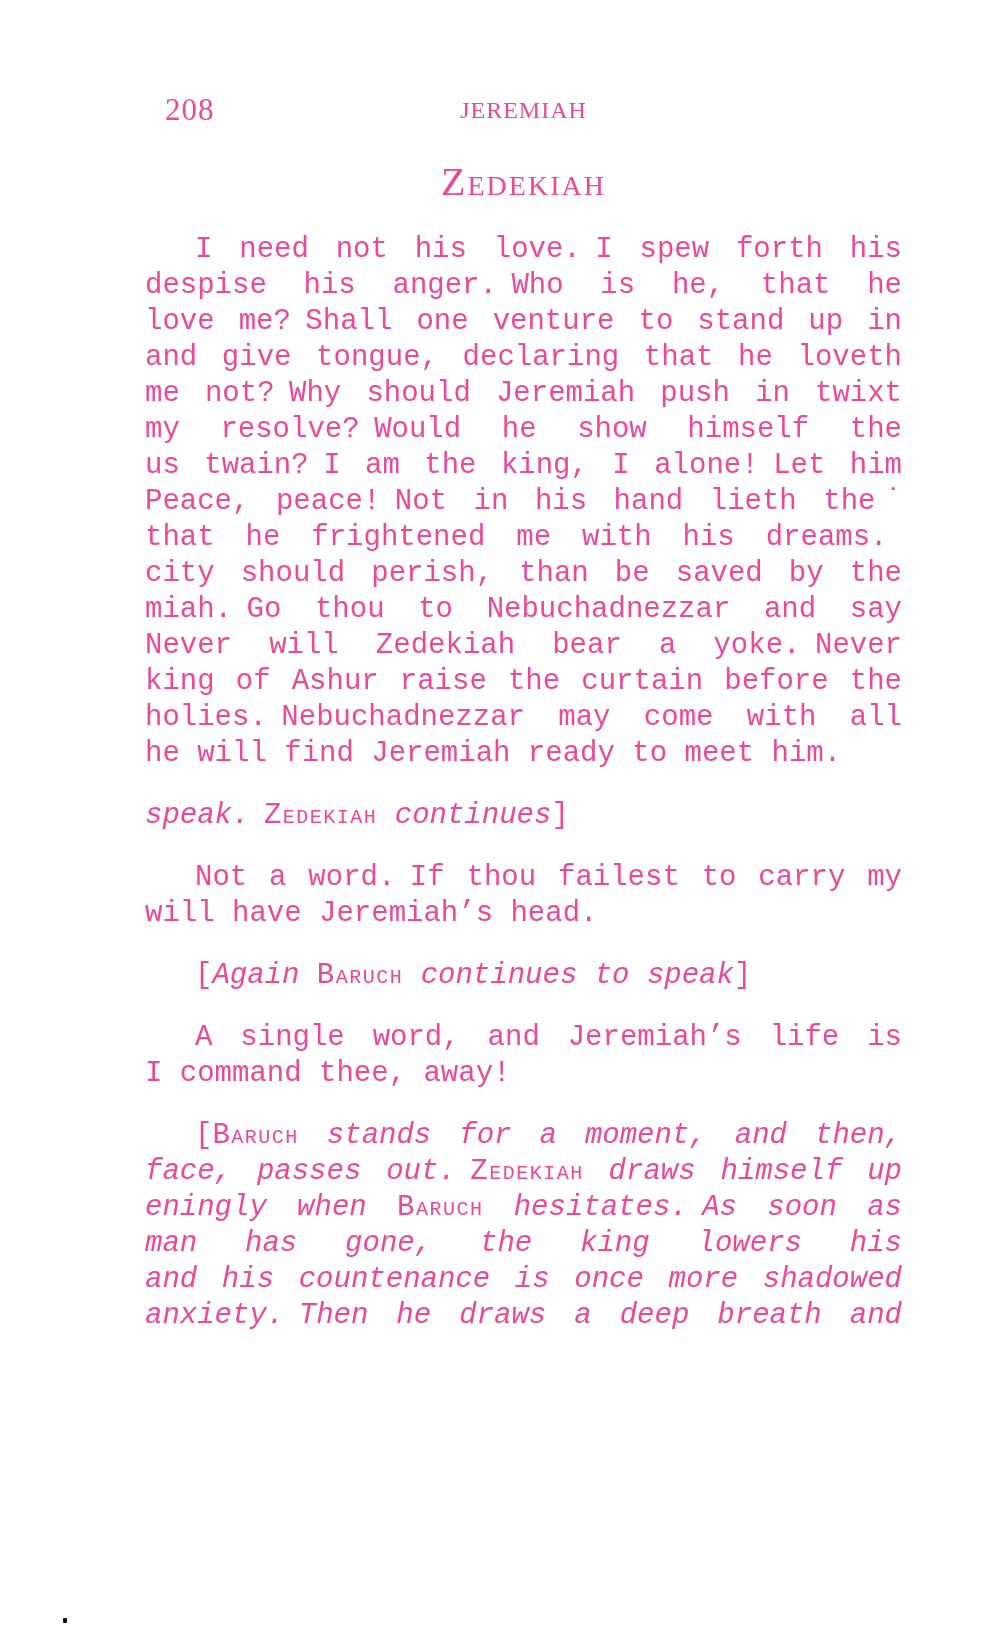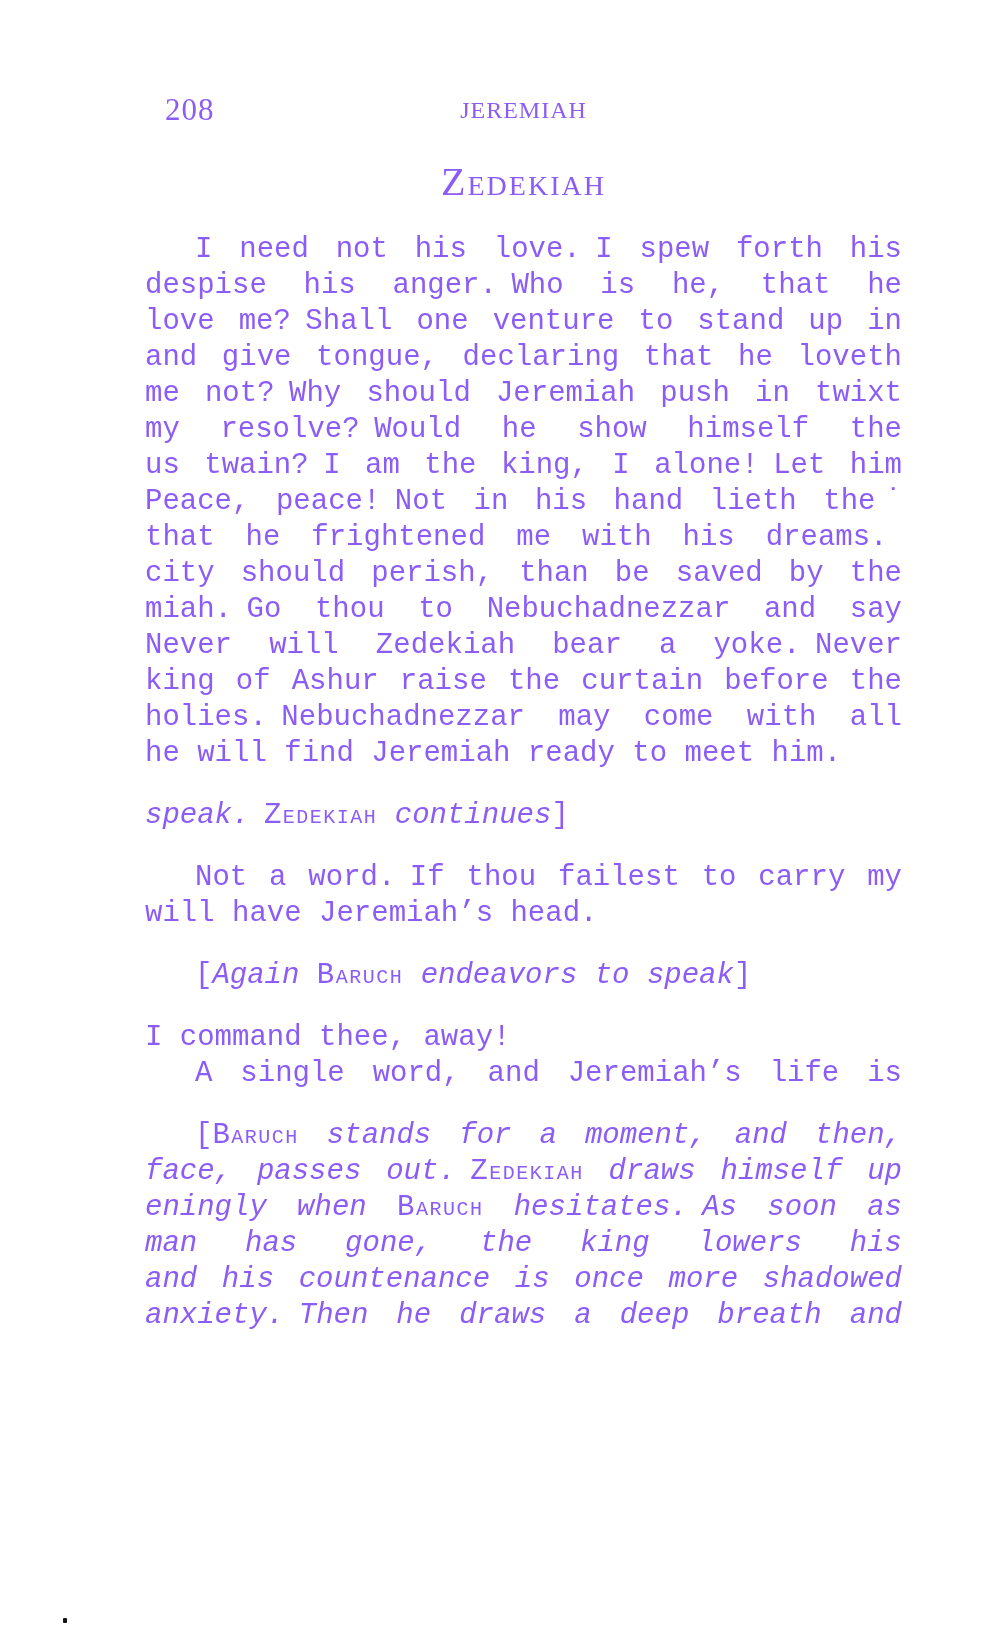--- a/index.html
+++ b/index.html
@@ -3,21 +3,21 @@
 <meta charset="utf-8">
 <style>
   html,body { margin:0; padding:0; background:#ffffff; }
   .page {
     position: relative;
     width: 1002px;
     height: 1626px;
     background: #ffffff;
     overflow: hidden;
     font-family: "Liberation Serif", "DejaVu Serif", serif;
-    color: #8b5cf6;
+    color: #ec4899;
   }
   .textcol {
     position: absolute;
     left: 145px;
     top: 90px;
     width: 757px;
   }
   .header {
     position: relative;
     height: 40px;
@@ -108,25 +108,25 @@
           <div class="line last">he will find Jeremiah ready to meet him.</div>
         </div>
         <div class="block stage">
           <div class="line last"><span class="seg-i">speak. </span><span class="seg-sc">Zedekiah</span><span class="seg-i"> continues</span><span class="seg-r">]</span></div>
         </div>
         <div class="block speech">
           <div class="line first">Not a word. If thou failest to carry my message, I</div>
           <div class="line last">will have Jeremiah’s head.</div>
         </div>
         <div class="block stage">
-          <div class="line first last"><span class="seg-r">[</span><span class="seg-i">Again </span><span class="seg-sc">Baruch</span><span class="seg-i"> endeavors to speak</span><span class="seg-r">]</span></div>
+          <div class="line first last"><span class="seg-r">[</span><span class="seg-i">Again </span><span class="seg-sc">Baruch</span><span class="seg-i"> continues to speak</span><span class="seg-r">]</span></div>
         </div>
         <div class="block speech">
+          <div class="line first">A single word, and Jeremiah’s life is forfeit. Away,</div>
           <div class="line last">I command thee, away!</div>
-          <div class="line first">A single word, and Jeremiah’s life is forfeit. Away,</div>
         </div>
         <div class="block stage">
           <div class="line first"><span class="seg-r">[</span><span class="seg-sc">Baruch</span><span class="seg-i"> stands for a moment, and then, veiling his</span></div>
           <div class="line"><span class="seg-i">face, passes out. </span><span class="seg-sc">Zedekiah</span><span class="seg-i"> draws himself up threat-</span></div>
           <div class="line"><span class="seg-i">eningly when </span><span class="seg-sc">Baruch</span><span class="seg-i"> hesitates. As soon as the young</span></div>
           <div class="line"><span class="seg-i">man has gone, the king lowers his outstretched arm,</span></div>
           <div class="line"><span class="seg-i">and his countenance is once more shadowed with</span></div>
           <div class="line last"><span class="seg-i">anxiety. Then he draws a deep breath and speaks</span><span class="seg-r">]</span></div>
         </div>
       </div>

